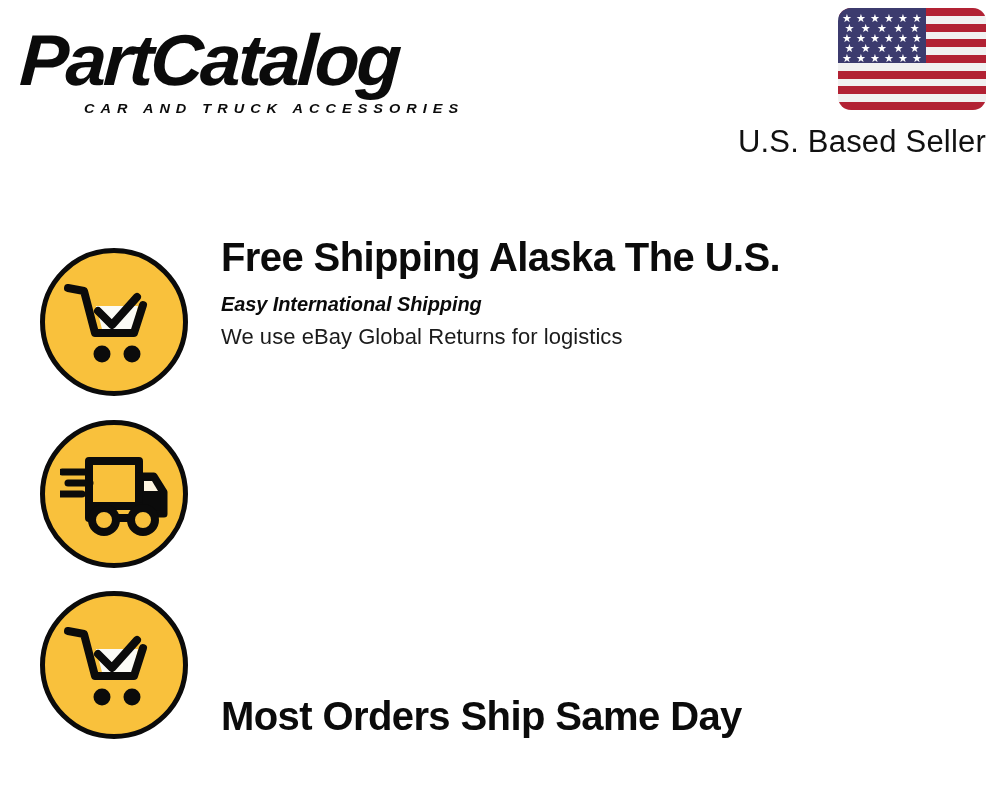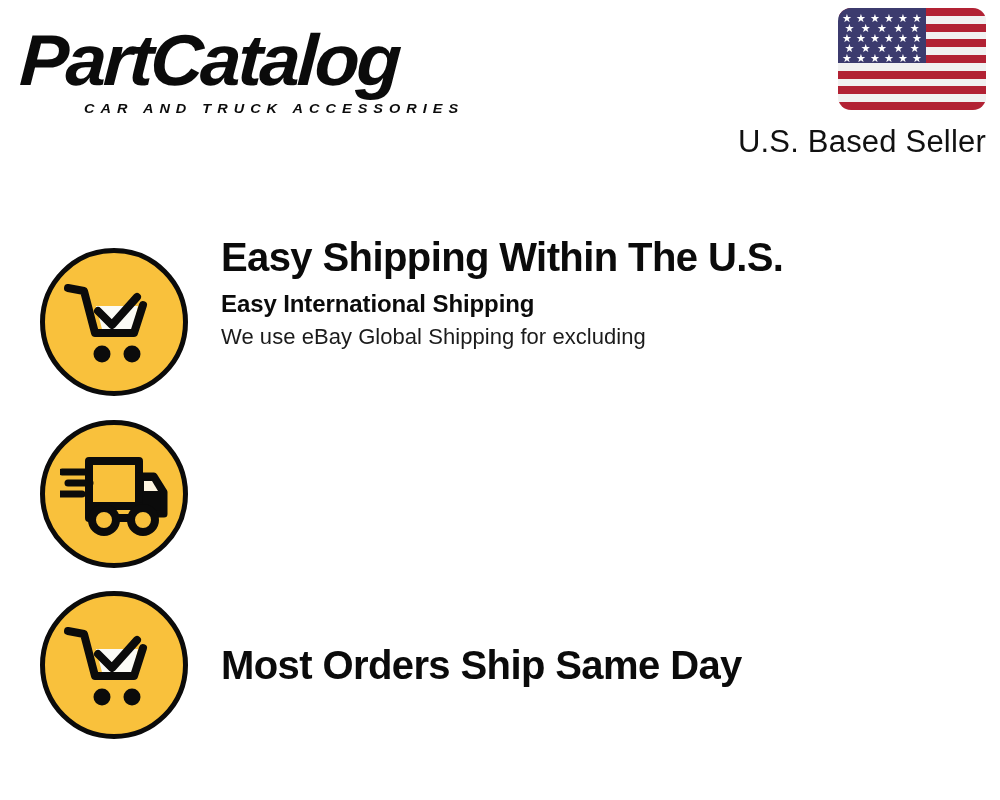--- a/index.html
+++ b/index.html
@@ -153,32 +153,33 @@
     font-weight: 400;
     font-size: 22px;
     line-height: 34px;
     color: #1b1b1b;
     letter-spacing: 0.05px;
     white-space: nowrap;
   }
   .f-sub-strong {
     font-family: "Liberation Sans", sans-serif;
     font-weight: 700;
-    font-size: 24px;
+    font-size: 20px;
     line-height: 32px;
     color: #0b0b0b;
     letter-spacing: -0.1px;
     white-space: nowrap;
     margin-top: 8px;
+    font-style: italic;
   }
 
   #feature-1 { top: 248px; align-items: flex-start; }
   #feature-1 .feature-text { margin-top: -14px; }
   #feature-2 { top: 420px; }
-  #feature-3 { top: 591px; }
+  #feature-3 { top: 591px; align-items: flex-end; }
 </style>
 </head>
 <body>
 
 <div id="banner">
 
   <div class="brand">
     <span class="brand-word">PartCatalog</span>
     <span class="brand-tagline">CAR AND TRUCK ACCESSORIES</span>
   </div>
@@ -250,23 +251,23 @@
 
         <path d="M6 12 L22 15 L33 57 L72 57 L81 29" fill="none" stroke="#0b0b0b" stroke-width="8" stroke-linecap="round" stroke-linejoin="round"></path>
 
         <path d="M36 35 L50 49 L75 21" fill="none" stroke="#0b0b0b" stroke-width="8" stroke-linecap="round" stroke-linejoin="round"></path>
 
         <circle cx="40" cy="78" r="8.5" fill="#0b0b0b"></circle>
         <circle cx="70" cy="78" r="8.5" fill="#0b0b0b"></circle>
       </svg>
     </div>
     <div class="feature-text">
-      <div class="f-title">Easy Shipping Within The U.S.</div>
+      <div class="f-title">Free Shipping Alaska The U.S.</div>
       <div class="f-sub-strong">Easy International Shipping</div>
-      <div class="f-sub">We use eBay Global Shipping for excluding</div>
+      <div class="f-sub">We use eBay Global Returns for logistics</div>
     </div>
   </div>
 
   <div class="feature" id="feature-2">
     <div class="icon-circle">
       <svg width="108" height="84" viewBox="0 0 108 84" aria-hidden="true">
 
         <line x1="2" y1="20" x2="26" y2="20" stroke="#0b0b0b" stroke-width="7" stroke-linecap="round"></line>
         <line x1="8" y1="31" x2="30" y2="31" stroke="#0b0b0b" stroke-width="7" stroke-linecap="round"></line>
         <line x1="0" y1="42" x2="22" y2="42" stroke="#0b0b0b" stroke-width="7" stroke-linecap="round"></line>

